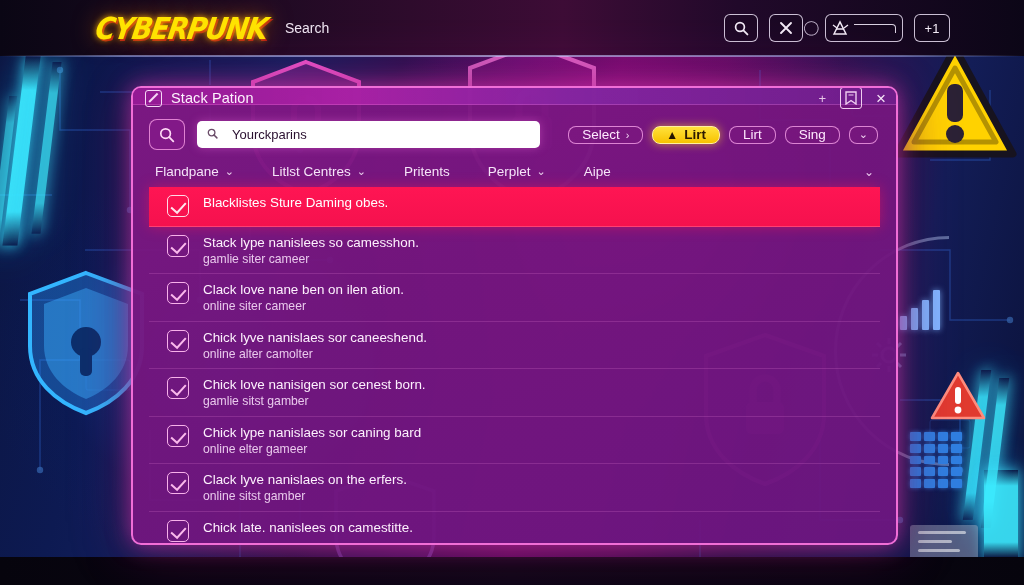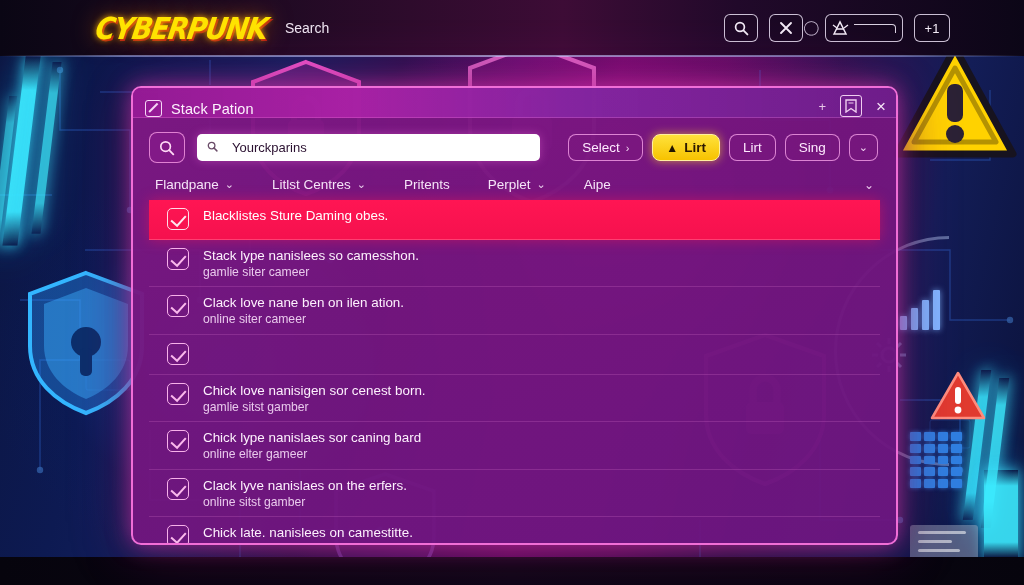--- a/index.html
+++ b/index.html
@@ -148,22 +148,22 @@
     position:absolute; left: 131px; top: 86px;
     width: 767px; height: 459px;
     border-radius: 10px;
     border: 2px solid rgba(255,120,225,.9);
     box-shadow: 0 0 22px rgba(255,70,210,.55), 0 0 60px rgba(190,20,150,.35), 0 10px 40px rgba(0,0,0,.5);
     background: linear-gradient(160deg, rgba(128,24,132,.96) 0%, rgba(116,22,126,.96) 40%, rgba(108,22,128,.96) 100%);
     overflow: hidden;
     z-index: 30;
   }
   .dlg-title {
-    height: 30px;
-    display:flex; align-items:flex-end;
+    height: 17px;
+    display:flex; align-items:center;
     padding: 4px 10px 0 12px;
     background: linear-gradient(90deg, rgba(150,26,150,.9) 0%, rgba(176,34,170,.85) 28%, rgba(134,40,168,.78) 58%, rgba(110,30,140,.85) 100%);
     border-bottom: 1px solid rgba(255,130,230,.28);
   }
   .dlg-icon {
     width:17px; height:17px; border:1.6px solid #f6d7f6; border-radius:3px;
     position:relative; margin-right: 9px; flex:none;
   }
   .dlg-icon::after {
     content:""; position:absolute; left:3px; top:10px; width:12px; height:1.6px;
@@ -199,21 +199,21 @@
     box-shadow: 0 0 10px rgba(255,120,230,.35);
   }
   .search-field .mini { color:#6a4c68; font-size:11px; }
   .search-field input {
     border:none; outline:none; background:transparent;
     font-family:"Liberation Sans", sans-serif;
     font-size:13px; color:#2a1030; width:100%;margin-left:7px;
   }
   .row-actions { margin-left:auto; display:flex; align-items:center; gap:9px; padding-right:2px;}
   .pill {
-    height:27px; padding: 0 13px;
+    height:18px; padding: 0 13px;
     border:1.4px solid rgba(255,170,240,.75); border-radius:8px;
     display:flex; align-items:center; gap:6px;
     color:#ffeaff; font-size:13.5px;
     background: rgba(130,26,130,.30);
   }
   .pill.warn {
     background: linear-gradient(180deg,#ffe23b 0%, #f7c200 100%);
     border-color:#ffefa0;
     color:#2d1a00; font-weight:bold;
     box-shadow: 0 0 10px rgba(255,215,40,.6);
@@ -557,20 +557,24 @@
       <div class="item">
         <span class="cbox"></span>
         <span class="item-txt">
           <span class="item-title">Clack love nane ben on ilen ation.</span>
           <span class="item-sub">online siter cameer</span>
         </span>
       </div>
 
       <div class="item">
         <span class="cbox"></span>
+        <span class="item-txt">
+          <span class="item-title">Chick lyve nanislaes sor caneeshend.</span>
+          <span class="item-sub">online alter camolter</span>
+        </span>
       </div>
 
       <div class="item">
         <span class="cbox"></span>
         <span class="item-txt">
           <span class="item-title">Chick love nanisigen sor cenest born.</span>
           <span class="item-sub">gamlie sitst gamber</span>
         </span>
       </div>
 

